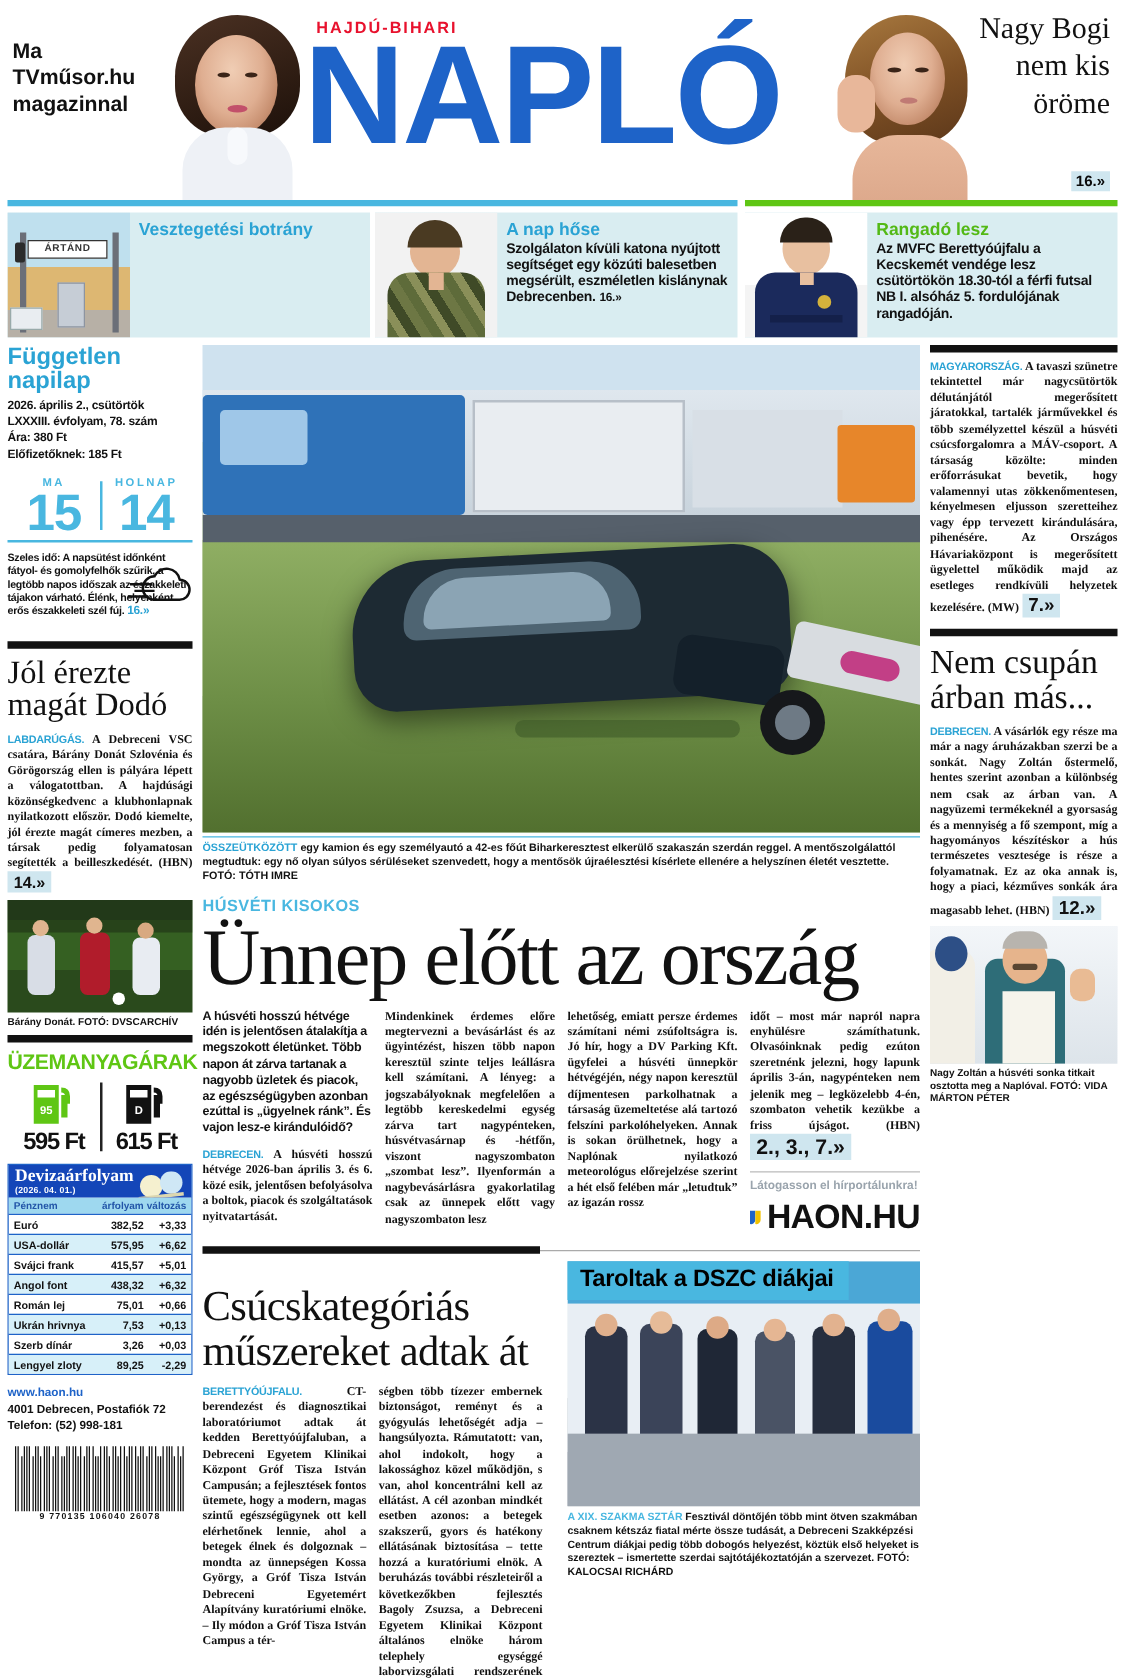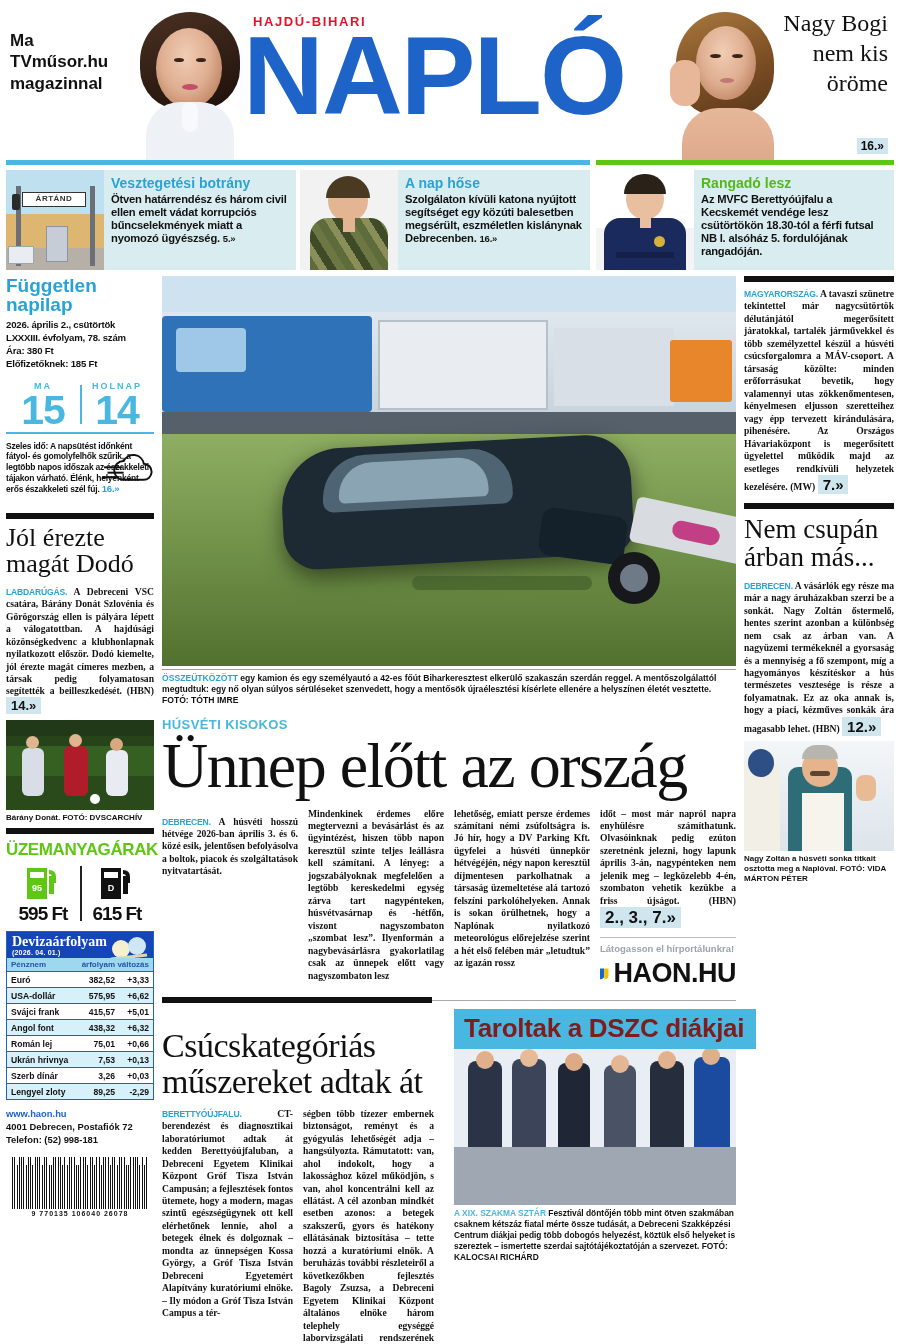--- a/index.html
+++ b/index.html
@@ -143,22 +143,22 @@
   .intro { font-weight: 700; font-size: 10px; line-height: 1.28; font-family: "Liberation Sans", sans-serif; letter-spacing: -0.2px; }
   .haon-box { margin-top: 8px; border-top: 1px solid #bbb; padding-top: 5px; }
   .haon-tag { color: #9aa4ad; font-weight: 700; font-size: 9.5px; margin-bottom: 4px; }
   .haon-logo { display: flex; align-items: center; gap: 5px; }
   .haon-shield { width: 22px; height: 28px; position: relative; }
   .haon-word { font-size: 27px; font-weight: 700; letter-spacing: -0.5px; font-family: "Liberation Sans", sans-serif; }
 
   .mid-hl { font-family: "Liberation Serif", serif; font-size: 34px; line-height: 1.05; font-weight: 400; letter-spacing: -0.5px; margin-top: 19px; }
   .cols2 { display: flex; gap: 10px; margin-top: 8px; }
   .cols2 > div { width: 131px; }
-  .dszc-label { position: absolute; left: 0; top: 0; background: #49b7e0; color: #7f1d1d;
-      font-weight: 700; font-size: 26px; padding: 4px 12px 5px 10px; z-index: 4; letter-spacing: -0.3px; }
+  .dszc-label { position: absolute; left: 0; top: 0; background: #49b7e0; color: #000000;
+      font-weight: 700; font-size: 19px; padding: 4px 12px 5px 10px; z-index: 4; letter-spacing: -0.3px; }
   .dszc-photo { width: 440px; height: 200px; position: relative; overflow: hidden;
       background: linear-gradient(#e7eef3 0 56%, #c4ccd3 56% 78%, #9aa3ad 78% 100%); }
   .dszc-cap { font-size: 8.4px; font-weight: 700; line-height: 1.3; margin-top: 3px; }
   .dszc-cap .k { color: #49b7e0; }
 
   
   .r-hl { font-family: "Liberation Serif", serif; font-size: 27px; line-height: 1.04; font-weight: 400; margin: 3px 0 9px; }
   .ph-butcher { width: 150px; height: 110px; background: linear-gradient(#eef2f6 0 100%); position: relative; overflow: hidden; }
   .badge-inline { background: #cfe6ef; font-weight: 700; font-size: 17px; padding: 1px 5px; font-family: "Liberation Sans", sans-serif; white-space: nowrap; }
 </style>
@@ -218,21 +218,20 @@
           <div class="post" style="left:10px; top:16px; bottom:4px;"></div>
           <div class="post" style="left:84px; top:16px; bottom:4px;"></div>
           <div class="sign">ÁRTÁND</div>
           <div class="booth"></div>
           <div style="position:absolute;left:6px;top:24px;width:8px;height:16px;background:#2b2b2b;border-radius:2px;"></div>
           <div style="position:absolute;left:2px;top:76px;width:26px;height:18px;background:#e9edf1;border:1px solid #9aa;"></div>
         </div>
       </div>
       <div class="t-text">
         <div class="t-head blue">Vesztegetési botrány</div>
-        <div class="t-body"><span>Ötven határrendész és három civil ellen emelt vádat korrupciós bűncselekmények miatt a nyomozó ügyészség.</span> <span class="pg-inline">5.»</span></div>
       </div>
     </div>
 
     <div class="teaser t2">
       <div class="t-photo">
         <div class="ph-soldier">
           <div style="position:absolute;left:28px;top:10px;width:40px;height:42px;border-radius:50%;background:#e3b593;"></div>
           <div style="position:absolute;left:26px;top:6px;width:44px;height:22px;border-radius:22px 22px 0 0;background:#4a3a22;"></div>
           <div style="position:absolute;left:10px;top:48px;width:78px;height:52px;border-radius:18px 18px 0 0;
                background:repeating-linear-gradient(58deg,#5e6b3a 0 8px,#8a8f59 8px 15px,#3f4a27 15px 23px,#6d7744 23px 31px);"></div>
@@ -559,20 +558,21 @@
       <div class="lead-cap">
         <span class="k">ÖSSZEÜTKÖZÖTT</span>
         <span>egy kamion és egy személyautó a 42-es főút Biharkeresztest elkerülő szakaszán szerdán reggel. A mentőszolgálattól megtudtuk: egy nő olyan súlyos sérüléseket szenvedett, hogy a mentősök újraélesztési kísérlete ellenére a helyszínen életét vesztette. FOTÓ: TÓTH IMRE</span>
       </div>
 
       <div class="kicker-blue">HÚSVÉTI KISOKOS</div>
       <div class="mega">Ünnep előtt az ország</div>
 
       <div class="cols4">
         <div>
+          <div class="intro">A húsvéti hosszú hétvége idén is jelentősen átalakítja a megszokott életünket. Több napon át zárva tartanak a nagyobb üzletek és piacok, az egészségügyben azonban ezúttal is „ügyelnek ránk”. És vajon lesz-e kirándulóidő?</div>
           <div class="bodytext" style="margin-top:8px;">
             <span class="dateline">DEBRECEN.</span>
             <span>A húsvéti hosszú hétvége 2026-ban április 3. és 6. közé esik, jelentősen befolyásolva a boltok, piacok és szolgáltatások nyitvatartását.</span>
           </div>
         </div>
         <div class="bodytext">Mindenkinek érdemes előre megtervezni a bevásárlást és az ügyintézést, hiszen több napon keresztül szinte teljes leállásra kell számítani.
 A lényeg: a jogszabályoknak megfelelően a legtöbb kereskedelmi egység zárva tart nagypénteken, húsvétvasárnap és -hétfőn, viszont nagyszombaton „szombat lesz”. Ilyenformán a nagybevásárlásra gyakorlatilag csak az ünnepek előtt vagy nagyszombaton lesz</div>
         <div class="bodytext">lehetőség, emiatt persze érdemes számítani némi zsúfoltságra is.
 Jó hír, hogy a DV Parking Kft. ügyfelei a húsvéti ünnepkör hétvégéjén, négy napon keresztül díjmentesen parkolhatnak a társaság üzemeltetése alá tartozó felszíni parkolóhelyeken. Annak is sokan örülhetnek, hogy a Naplónak nyilatkozó meteorológus előrejelzése szerint a hét első felében már „letudtuk” az igazán rossz</div>
         <div>

